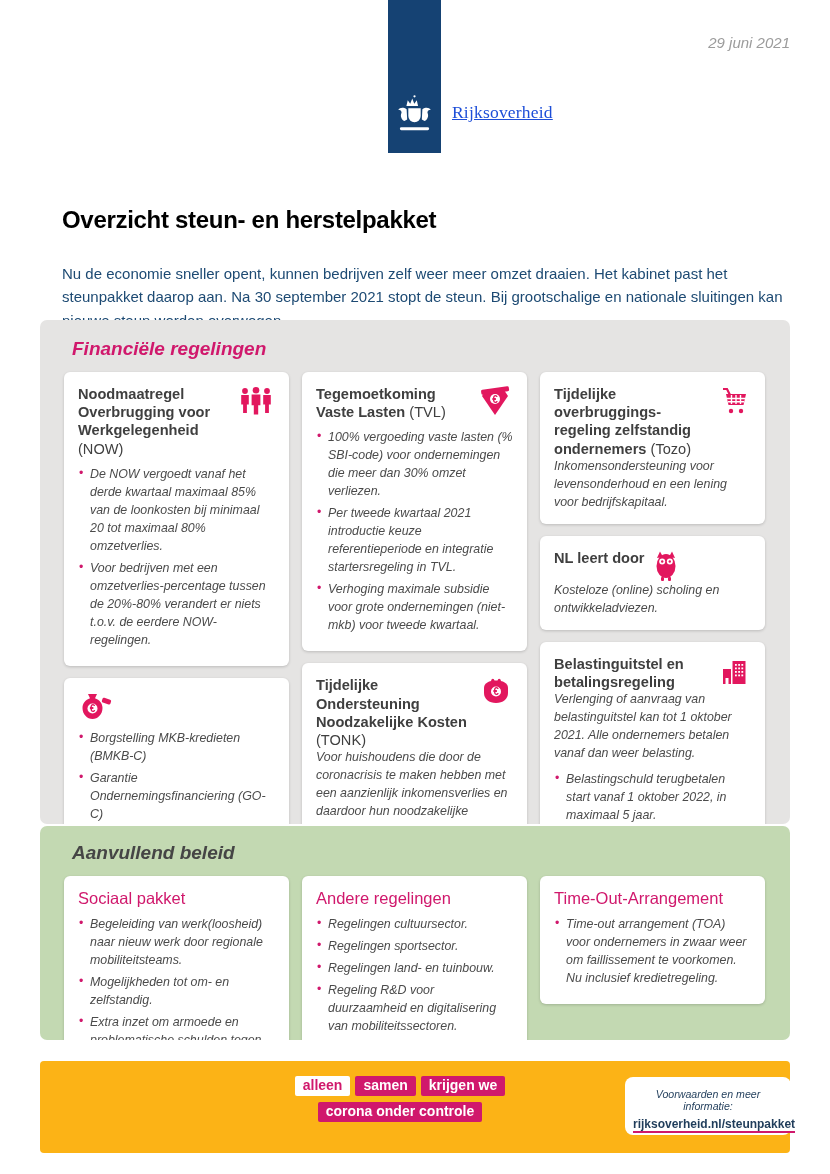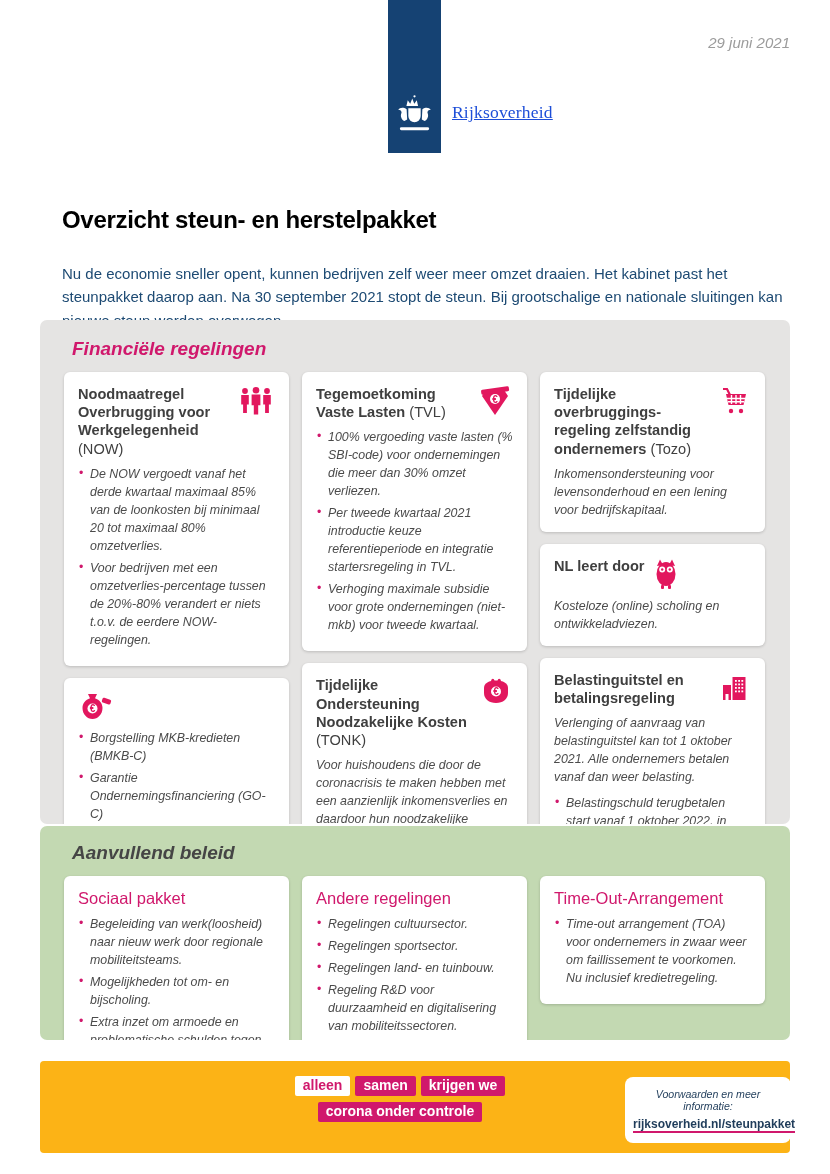--- a/index.html
+++ b/index.html
@@ -31,35 +31,35 @@
   .card { background:#ffffff; border-radius:6px; padding:13px 14px 12px 14px;
           box-shadow:0 1px 3px rgba(0,0,0,0.18); }
   .card-head { display:flex; gap:6px; }
   .card-title { font-size:14.6px; line-height:1.25; font-weight:bold; color:#3f3f3f; }
   .card-title .reg { font-weight:normal; }
   .icon { flex:0 0 auto; margin-top:1px; }
 
   .card-title-accent { font-size:16.5px; color:#d0186c; font-weight:normal; margin-bottom:2px; }
 
   .body-text, .blist li { font-style:italic; font-size:12.4px; line-height:1.45; color:#4b4b4b; }
-  .body-text { margin-top:8px; }
+  .body-text { }
   .blist { list-style:none; margin-top:8px; }
   .blist li { position:relative; padding-left:12px; margin-bottom:4px; }
   .blist li::before { content:"\2022"; position:absolute; left:1px; top:-1px; color:#d0186c; font-style:normal; }
 
   
   .banner { position:absolute; left:40px; top:1061px; width:750px; height:92px;
             background:#fcb316; border-radius:4px; }
   .slogan { position:absolute; left:235px; top:15px; width:250px; text-align:center; }
   .chip-row { display:flex; justify-content:center; gap:5px; margin-bottom:6px; }
   .chip { display:inline-block; font-weight:bold; font-size:14px; padding:1px 8px 3px 8px; border-radius:2px; white-space:nowrap; }
   .chip-light { background:#ffffff; color:#d0186c; }
   .chip-dark { background:#d0186c; color:#ffffff; }
   .info-box { position:absolute; left:585px; top:16px; width:166px; background:#ffffff;
-              border-radius:8px; padding:11px 8px 10px 8px; text-align:center; }
+              border-radius:8px; padding:11px 8px 2px 8px; text-align:center; }
   .info-label { font-style:italic; font-size:10.6px; color:#1f3c5a; margin-bottom:2px; }
   .info-link { display:inline-block; font-weight:bold; font-size:12px; color:#1f3c5a;
                border-bottom:2px solid #d0186c; cursor:pointer; }
 </style>
 </head>
 <body>
 
 <div class="page">
 
   <div class="logo-bar">
@@ -252,21 +252,21 @@
 
   <div class="section section-additional">
     <div class="section-head">Aanvullend beleid</div>
     <div class="cols">
 
       <div class="col">
         <div class="card">
           <div class="card-title-accent">Sociaal pakket</div>
           <ul class="blist">
             <li>Begeleiding van werk(loosheid) naar nieuw werk door regionale mobiliteitsteams.</li>
-            <li>Mogelijkheden tot om- en bijscholing.</li>
+            <li>Mogelijkheden tot om- en zelfstandig.</li>
             <li>Extra inzet om armoede en problematische schulden tegen te gaan.</li>
 
           </ul>
         </div>
       </div>
 
       <div class="col">
         <div class="card">
           <div class="card-title-accent">Andere regelingen</div>
           <ul class="blist">

